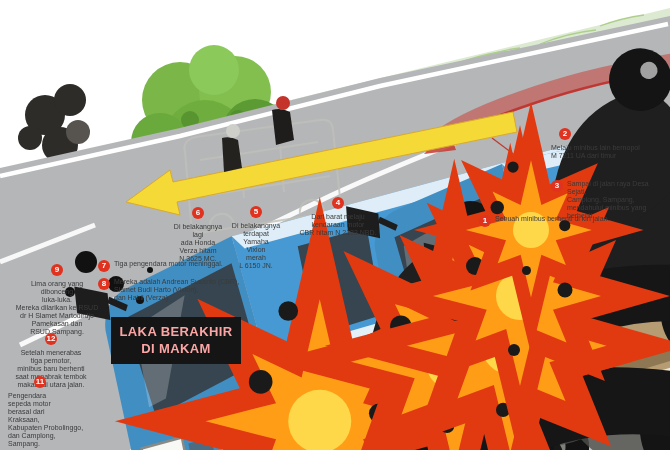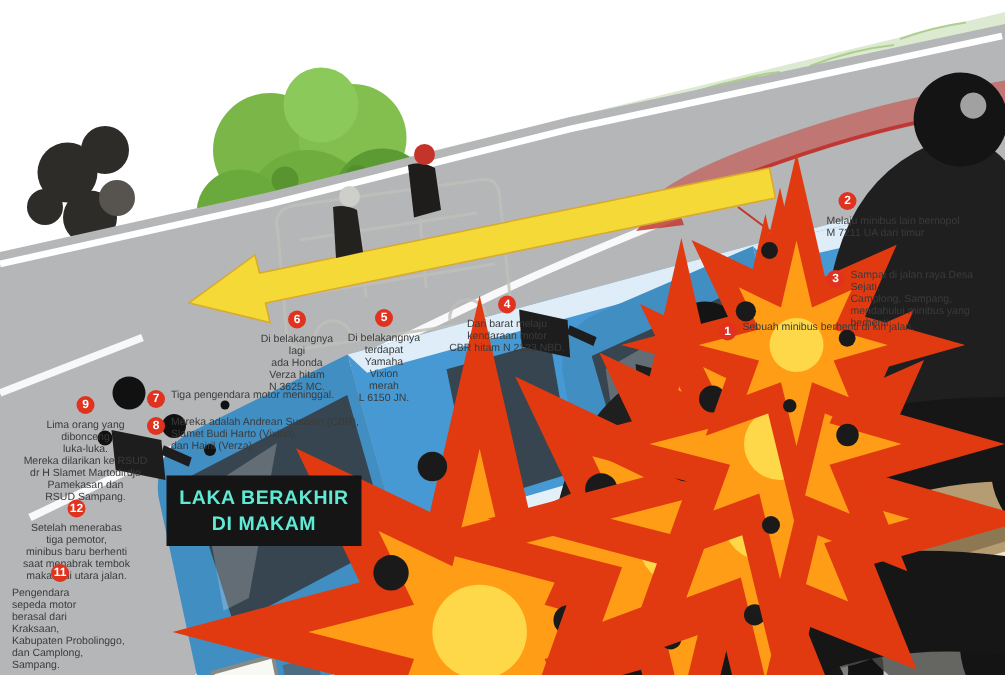--- a/index.html
+++ b/index.html
@@ -8,21 +8,21 @@
   .stage svg{position:absolute;left:0;top:0;}
   .step{position:absolute;display:flex;gap:4px;color:#3b3b3b;
         font:400 7px/1.15 "Liberation Sans",sans-serif;z-index:5;}
   .row{flex-direction:row;align-items:flex-start;}
   .col{flex-direction:column;align-items:center;text-align:center;}
   .col-left{flex-direction:column;align-items:flex-start;text-align:left;}
   .num{width:12px;height:12px;border-radius:50%;background:#e0321f;color:#fff;
        font:700 8px/12px "Liberation Sans",sans-serif;text-align:center;flex:0 0 12px;}
   .txt{white-space:pre-line;}
   .title-box{position:absolute;left:111px;top:317px;width:130px;height:47px;background:#151515;
-             color:#5eead4;font:700 13px/1.3 "Liberation Sans",sans-serif;text-align:center;
+             color:#fca5a5;font:700 13px/1.3 "Liberation Sans",sans-serif;text-align:center;
              display:flex;align-items:center;justify-content:center;white-space:pre-line;
              letter-spacing:.4px;z-index:6;}
 </style>
 </head>
 <body>
 
 <div class="stage">
 
 <svg width="670" height="450" viewBox="0 0 670 450">
   <defs>

